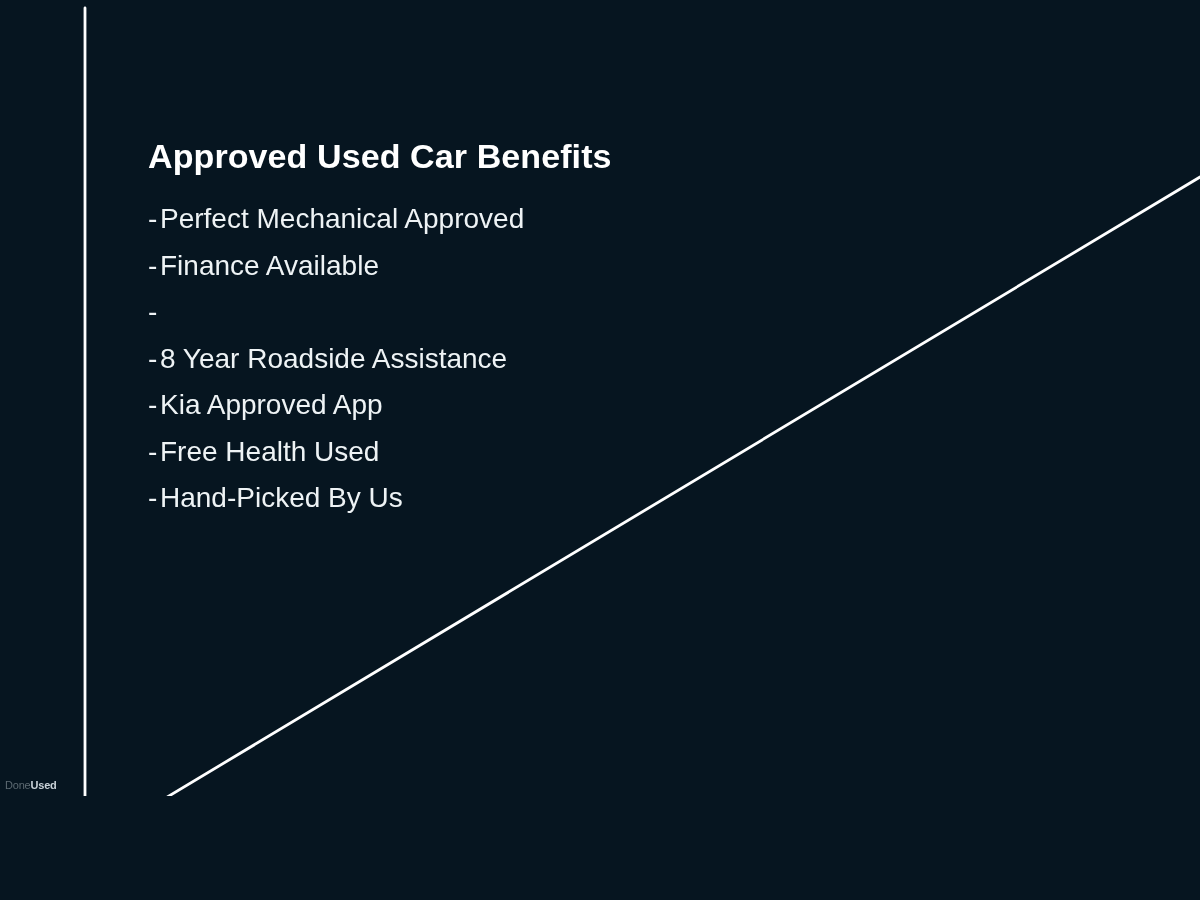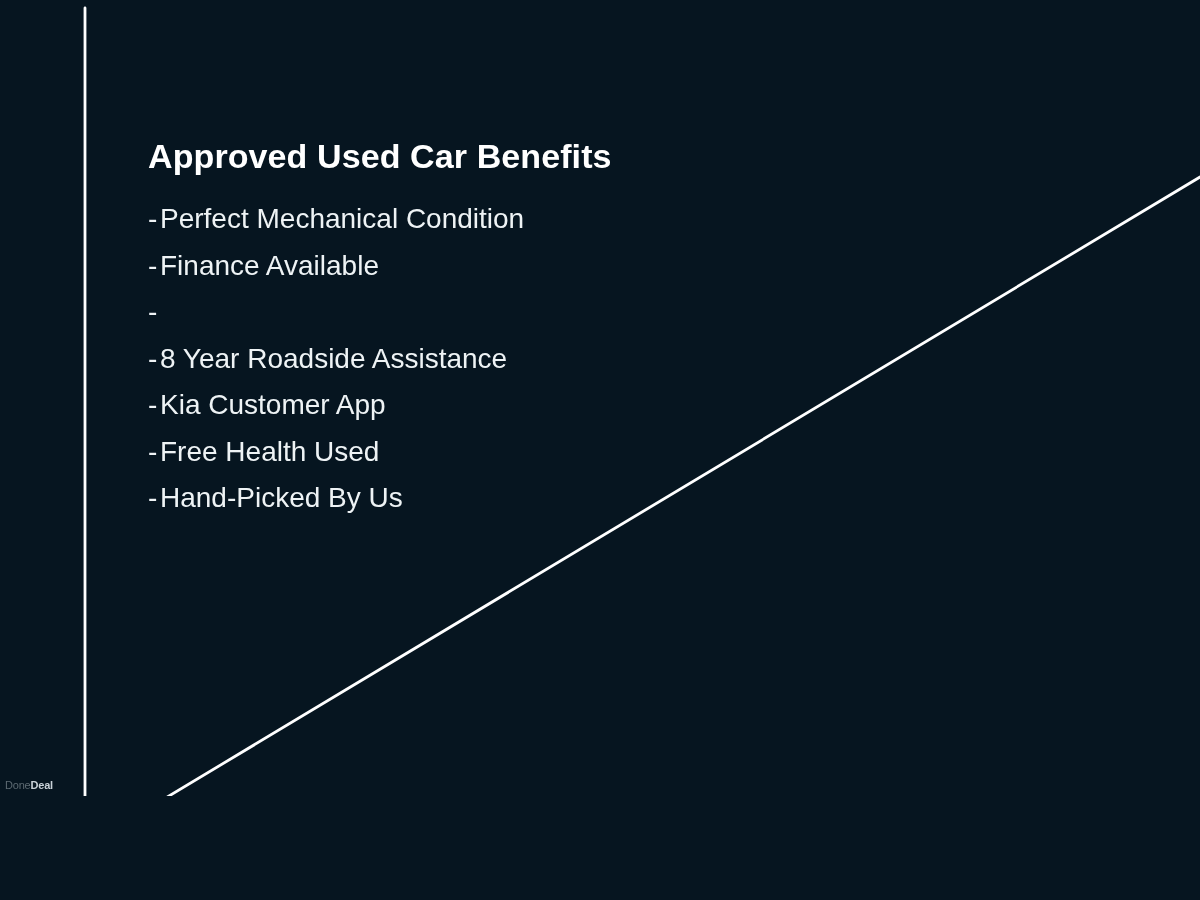--- a/index.html
+++ b/index.html
@@ -105,45 +105,45 @@
     <path d="M 85 8 L 85 824 Q 85 838 99 838 L 1200 177" fill="none" stroke="#ffffff" stroke-width="2.8" stroke-linecap="round" stroke-linejoin="round"></path>
   </svg>
 
   <div id="content">
 
     <h1 id="slide-title">Approved Used Car Benefits</h1>
 
     <ul id="benefits-list">
       <li>
         <span class="bullet-dash">-</span>
-        <span class="bullet-text">Perfect Mechanical Condition</span>
+        <span class="bullet-text">Perfect Mechanical Approved</span>
       </li>
       <li>
         <span class="bullet-dash">-</span>
         <span class="bullet-text">Finance Available</span>
       </li>
       <li>
         <span class="bullet-dash">-</span>
       </li>
       <li>
         <span class="bullet-dash">-</span>
         <span class="bullet-text">8 Year Roadside Assistance</span>
       </li>
       <li>
         <span class="bullet-dash">-</span>
-        <span class="bullet-text">Kia Customer App</span>
+        <span class="bullet-text">Kia Approved App</span>
       </li>
       <li>
         <span class="bullet-dash">-</span>
         <span class="bullet-text">Free Health Used</span>
       </li>
       <li>
         <span class="bullet-dash">-</span>
         <span class="bullet-text">Hand-Picked By Us</span>
       </li>
     </ul>
   </div>
 
   <div id="watermark">
-    <span class="wm-done">Done</span><span class="wm-deal">Deal</span>
+    <span class="wm-done">Done</span><span class="wm-deal">Used</span>
   </div>
 
 </div>
 
 </body></html>

